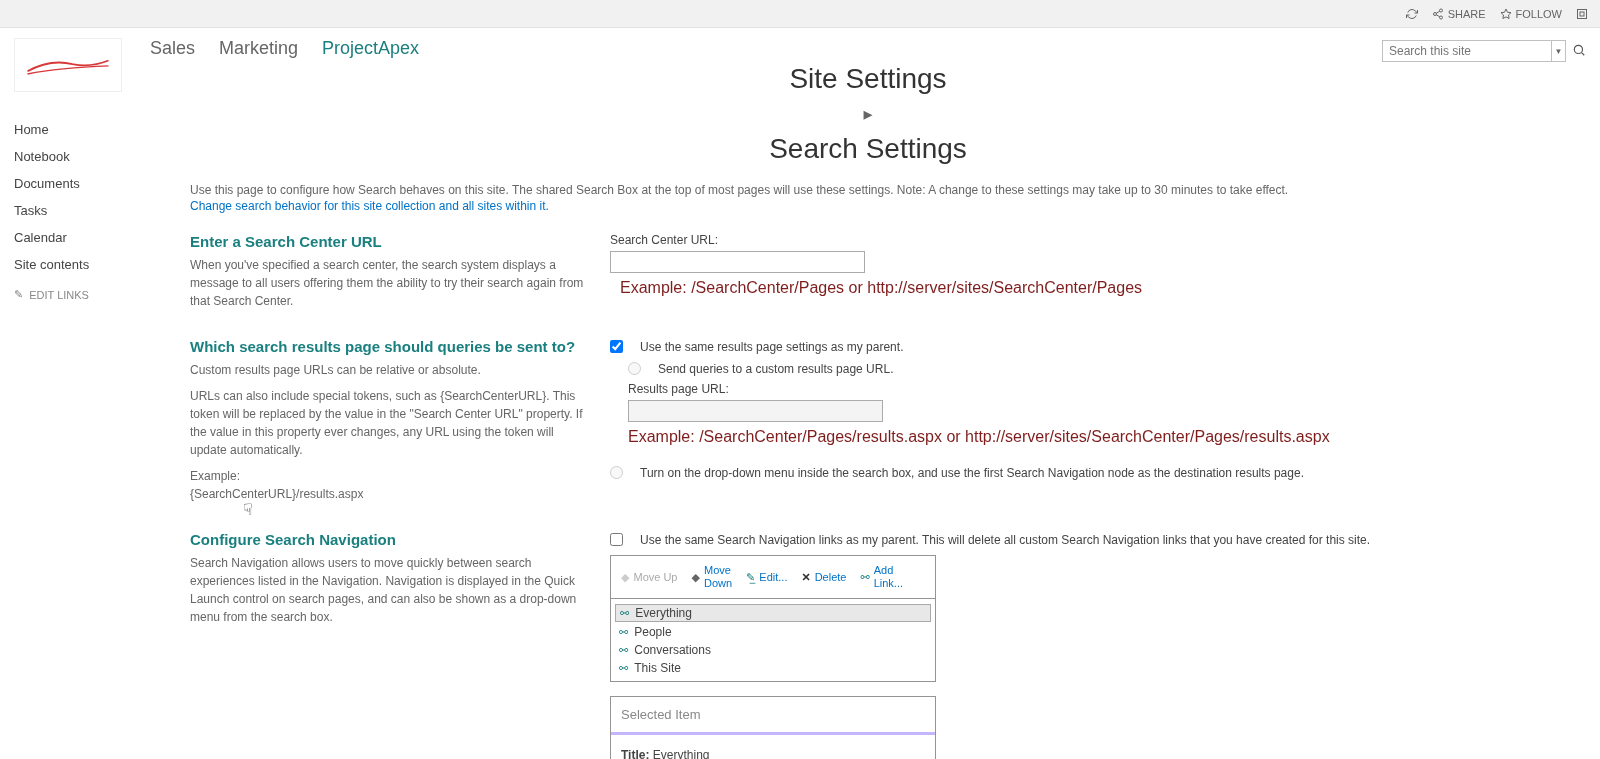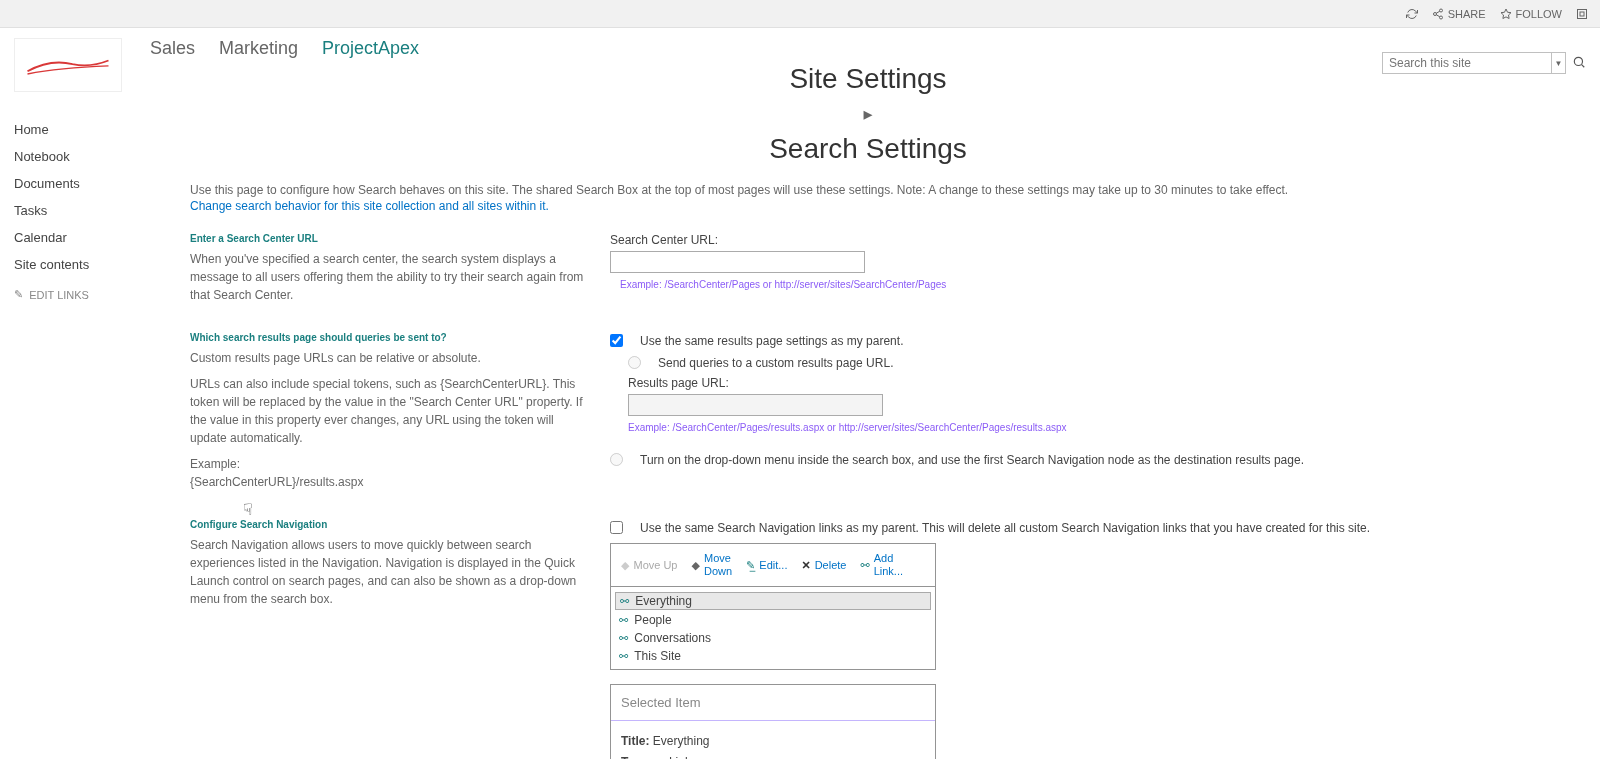--- a/index.html
+++ b/index.html
@@ -24,59 +24,59 @@
 
 .top-nav { display: flex; gap: 24px; font-size: 18px; margin-bottom: 4px; }
 .top-nav a { color: #666; text-decoration: none; cursor: pointer; }
 .top-nav a.active { color: #1a7f7f; font-weight: 400; }
 
 
 .page-title { font-size: 28px; font-weight: 300; color: #333; margin-bottom: 18px; display: flex; align-items: center; gap: 8px; flex-direction: column; }
 .page-title .sep { font-size: 18px; color: #666; }
 
 
-.search-top { position: absolute; top: 52px; right: 14px; display: flex; align-items: center; margin-left: 24px; }
+.search-top { position: absolute; top: 40px; right: 14px; display: flex; align-items: center; margin-left: 24px; }
 .search-top input { width: 170px; height: 22px; border: 1px solid #c0c0c0; padding: 2px 6px; font-size: 12px; }
 .search-top .drop { width: 14px; height: 22px; border: 1px solid #c0c0c0; border-left: none; display: flex; align-items: center; justify-content: center; font-size: 8px; color: #666; cursor: pointer; }
 .search-top .mag { margin-left: 6px; cursor: pointer; color: #555; }
 
 
 .content { padding-left: 40px; max-width: 1340px; }
 .intro { font-size: 12px; color: #666; margin-bottom: 2px; }
 .intro a { color: #0072c6; text-decoration: none; cursor: pointer; }
 
 .section-row { display: flex; margin-top: 20px; }
 .section-left { width: 420px; padding-right: 20px; }
-.section-left h3 { color: #1a7f7f; font-size: 10px; font-weight: 600; margin-bottom: 6px; }
+.section-left h3 { color: #1a7f7f; font-size: 15px; font-weight: 600; margin-bottom: 6px; }
 .section-left p { font-size: 12px; color: #666; line-height: 1.5; margin-bottom: 8px; }
 .section-right { flex: 1; }
 
 .field-label { font-size: 12px; color: #444; margin-bottom: 4px; }
 .text-input { width: 255px; height: 22px; border: 1px solid #ababab; padding: 2px 4px; }
 .text-input:disabled { background: #f4f4f4; }
-.example { font-size: 10px; color: #8b5cf6; margin-top: 6px; margin-left: 10px; }
+.example { font-size: 16px; color: #7f1d1d; margin-top: 6px; margin-left: 10px; }
 
 .checkbox-row, .radio-row { font-size: 12px; display: flex; align-items: flex-start; gap: 17px; margin-bottom: 4px; line-height: 1.5; }
 .radio-row input, .checkbox-row input { margin-top: 2px; cursor: pointer; }
 .indent { margin-left: 18px; }
 
 
 .nav-editor { border: 1px solid #949494; width: 326px; margin-top: 6px; }
 .nav-toolbar { display: flex; border-bottom: 1px solid #949494; padding: 4px; gap: 2px; }
 .nav-btn { display: flex; align-items: center; gap: 4px; padding: 4px 6px; font-size: 11px; color: #0072c6; cursor: pointer; line-height: 1.2; }
 .nav-btn.disabled { color: #aaa; cursor: default; }
 .nav-btn .icon-sm { font-size: 11px; color: #666; }
 .nav-btn.disabled .icon-sm { color: #ccc; }
 .nav-list { padding: 4px 0; }
 .nav-item { display: flex; align-items: center; gap: 6px; padding: 2px 8px; font-size: 12px; cursor: pointer; }
 .nav-item.selected { background: #e8e8e8; border: 1px solid #aaa; margin: 1px 4px; padding: 1px 4px; }
 .nav-item .link-ico { color: #1a7f7f; font-size: 11px; }
 
 .selected-panel { border: 1px solid #949494; width: 326px; margin-top: 14px; }
-.selected-header { padding: 10px; border-bottom: 1px solid #c4b5fd; font-size: 13px; color: #888; }
+.selected-header { padding: 10px; border-bottom: 3px solid #c4b5fd; font-size: 13px; color: #888; }
 .selected-body { padding: 10px; font-size: 12px; line-height: 1.7; }
 .selected-body b { font-weight: 600; }
 
 .cursor-overlay { position: absolute; pointer-events: none; font-size: 16px; }
 </style>
 </head>
 <body>
 
 <div class="ribbon">
   <div class="ribbon-item">

